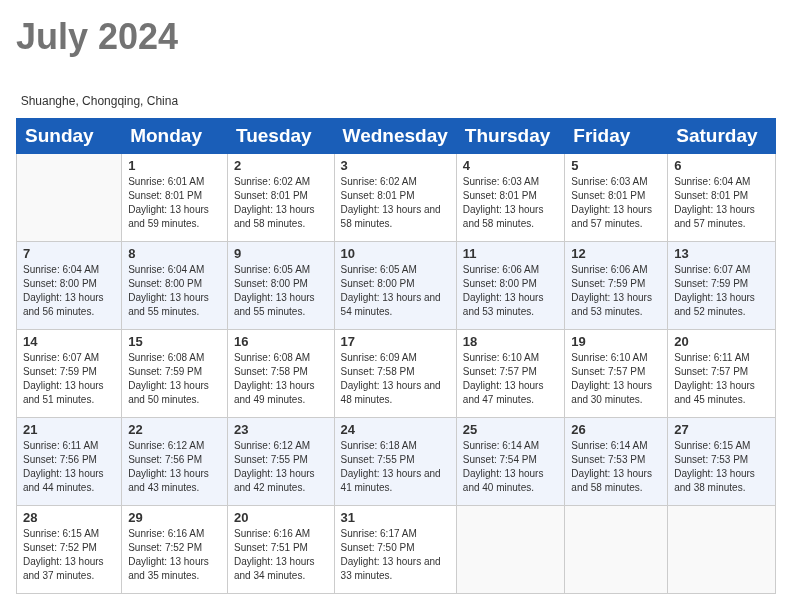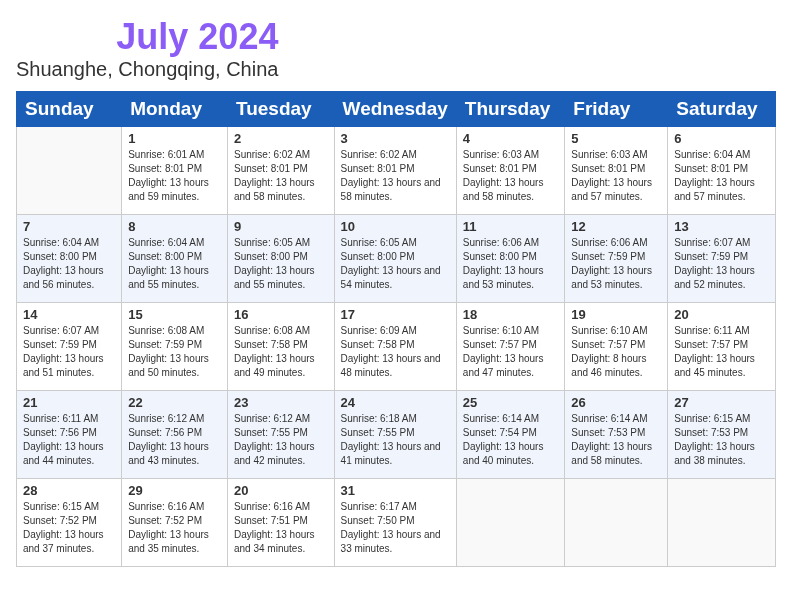--- a/index.html
+++ b/index.html
@@ -20,25 +20,26 @@
       display: flex;
       flex-direction: column;
       align-items: flex-start;
     }
     .title-area {
       text-align: right;
     }
     .month-year {
       font-size: 36px;
       font-weight: bold;
-      color: #8b5cf6;
+      color: #737373;
     }
     .location {
-      font-size: 20px;
+      font-size: 12px;
       color: #333;
+      margin-top: 36px;
     }
     .calendar-table {
       width: 100%;
       border-collapse: collapse;
       border: 1px solid #ccc;
     }
     .calendar-table th {
       background-color: #1a5eb8;
       color: white;
       padding: 6px 8px;
@@ -258,21 +259,21 @@
             <div>Sunrise: 6:10 AM</div>
             <div>Sunset: 7:57 PM</div>
             <div>Daylight: 13 hours and 47 minutes.</div>
           </div>
         </td>
         <td>
           <div class="day-number">19</div>
           <div class="day-info">
             <div>Sunrise: 6:10 AM</div>
             <div>Sunset: 7:57 PM</div>
-            <div>Daylight: 8 hours and 46 minutes.</div>
+            <div>Daylight: 13 hours and 30 minutes.</div>
           </div>
         </td>
         <td>
           <div class="day-number">20</div>
           <div class="day-info">
             <div>Sunrise: 6:11 AM</div>
             <div>Sunset: 7:57 PM</div>
             <div>Daylight: 13 hours and 45 minutes.</div>
           </div>
         </td>

